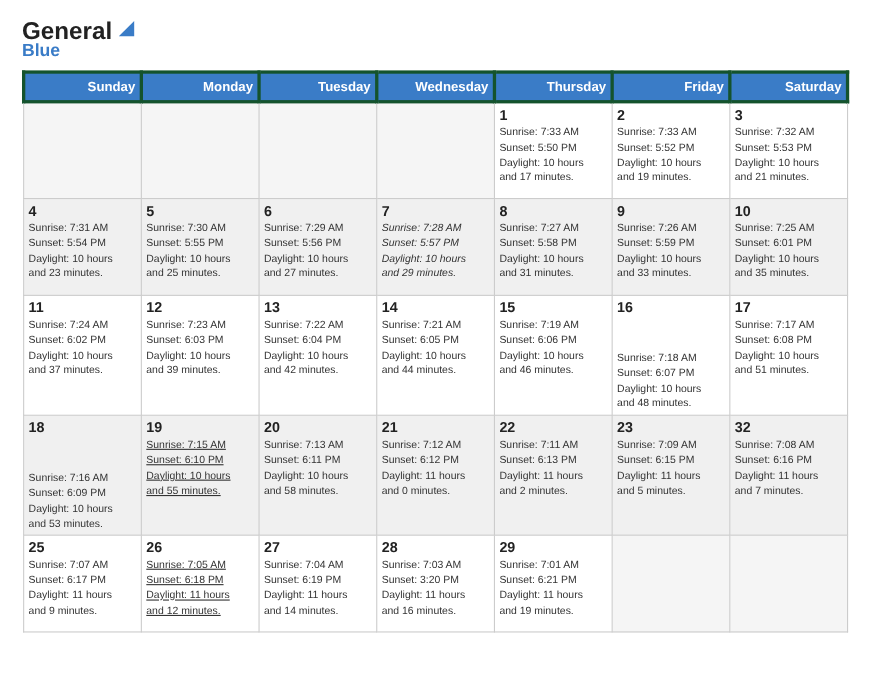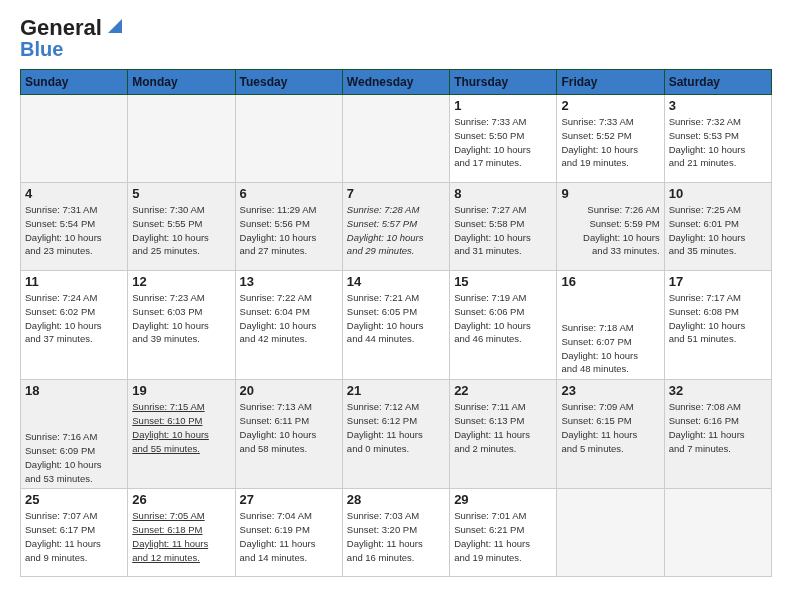--- a/index.html
+++ b/index.html
@@ -36,26 +36,26 @@
       font-size: 16px;
       color: #444;
     }
     .calendar {
       width: 100%;
       border-collapse: collapse;
       table-layout: fixed;
     }
     .calendar th {
       background: #3a7cc7;
-      color: #0f172a;
+      color: #ffffff;
       font-size: 12px;
       font-weight: bold;
       padding: 5px 4px;
-      text-align: left;
-      border: 1px solid #14532d;
+      text-align: right;
+      border: 3px solid #14532d;
     }
     .calendar td {
       vertical-align: top;
       border: 1px solid #ccc;
       padding: 3px 4px;
       font-size: 9.5px;
       height: 88px;
       background: #fff;
     }
     .calendar td.empty {
@@ -79,21 +79,21 @@
 <div class="page">
   <div class="header">
     <div class="logo">
       <div style="display:flex;align-items:center;">
         <span style="font-size:22px;font-weight:bold;color:#222;line-height:1.1;">General</span>
         <svg width="22" height="22" viewBox="0 0 22 22" style="margin-left:2px;margin-top:-4px;">
           <polygon points="4,18 18,4 18,18" fill="#3a7cc7"></polygon>
         </svg>
       </div>
       <div style="display:flex;align-items:center;margin-top:-2px;">
-        <span style="font-size:20px;font-weight:bold;color:#3a7cc7;">Blue</span>
+        <span style="font-size:16px;font-weight:bold;color:#3a7cc7;">Blue</span>
       </div>
     </div>
     <div class="title-block">
       <div class="month-title"></div>
       <div class="subtitle"></div>
     </div>
   </div>
 
   <table class="calendar">
     <thead>
@@ -145,42 +145,42 @@
           </td>
           <td>
             <div class="day-number">5</div>
             <div class="day-info" style="white-space: pre-line;">Sunrise: 7:30 AM
 Sunset: 5:55 PM
 Daylight: 10 hours
 and 25 minutes.</div>
           </td>
           <td>
             <div class="day-number">6</div>
-            <div class="day-info" style="white-space: pre-line;">Sunrise: 11:29 AM
+            <div class="day-info" style="white-space: pre-line;">Sunrise: 7:29 AM
 Sunset: 5:56 PM
 Daylight: 10 hours
 and 27 minutes.</div>
           </td>
           <td>
             <div class="day-number">7</div>
             <div class="day-info" style="white-space: pre-line; font-style: italic;">Sunrise: 7:28 AM
 Sunset: 5:57 PM
 Daylight: 10 hours
 and 29 minutes.</div>
           </td>
           <td>
             <div class="day-number">8</div>
             <div class="day-info" style="white-space: pre-line;">Sunrise: 7:27 AM
 Sunset: 5:58 PM
 Daylight: 10 hours
 and 31 minutes.</div>
           </td>
           <td>
             <div class="day-number">9</div>
-            <div class="day-info" style="white-space: pre-line; text-align: right;">Sunrise: 7:26 AM
+            <div class="day-info" style="white-space: pre-line;">Sunrise: 7:26 AM
 Sunset: 5:59 PM
 Daylight: 10 hours
 and 33 minutes.</div>
           </td>
           <td>
             <div class="day-number">10</div>
             <div class="day-info" style="white-space: pre-line;">Sunrise: 7:25 AM
 Sunset: 6:01 PM
 Daylight: 10 hours
 and 35 minutes.</div>

